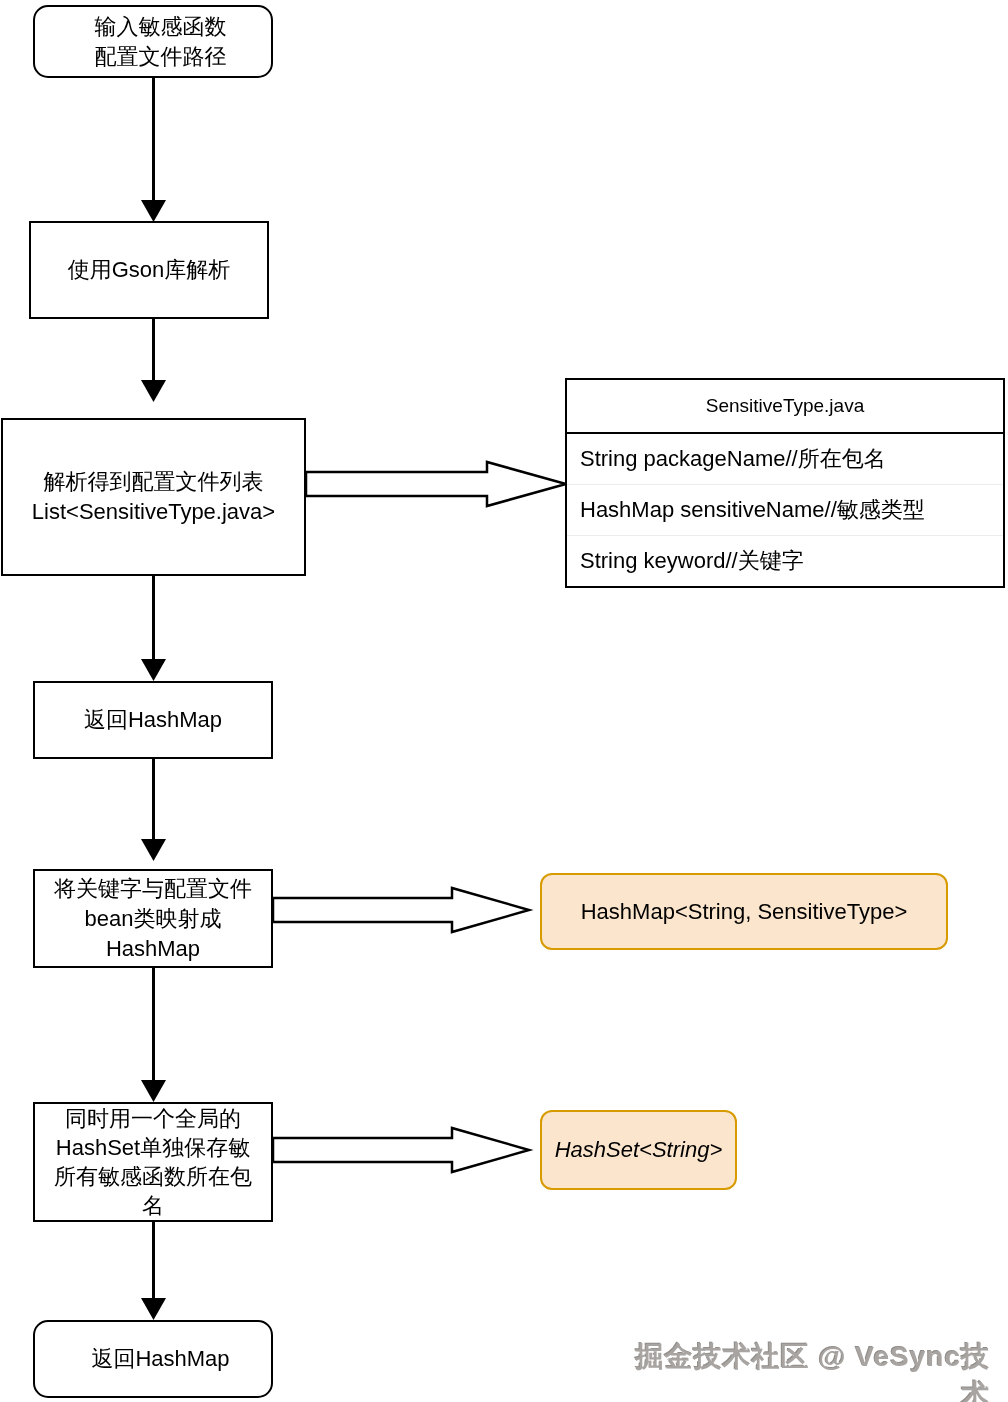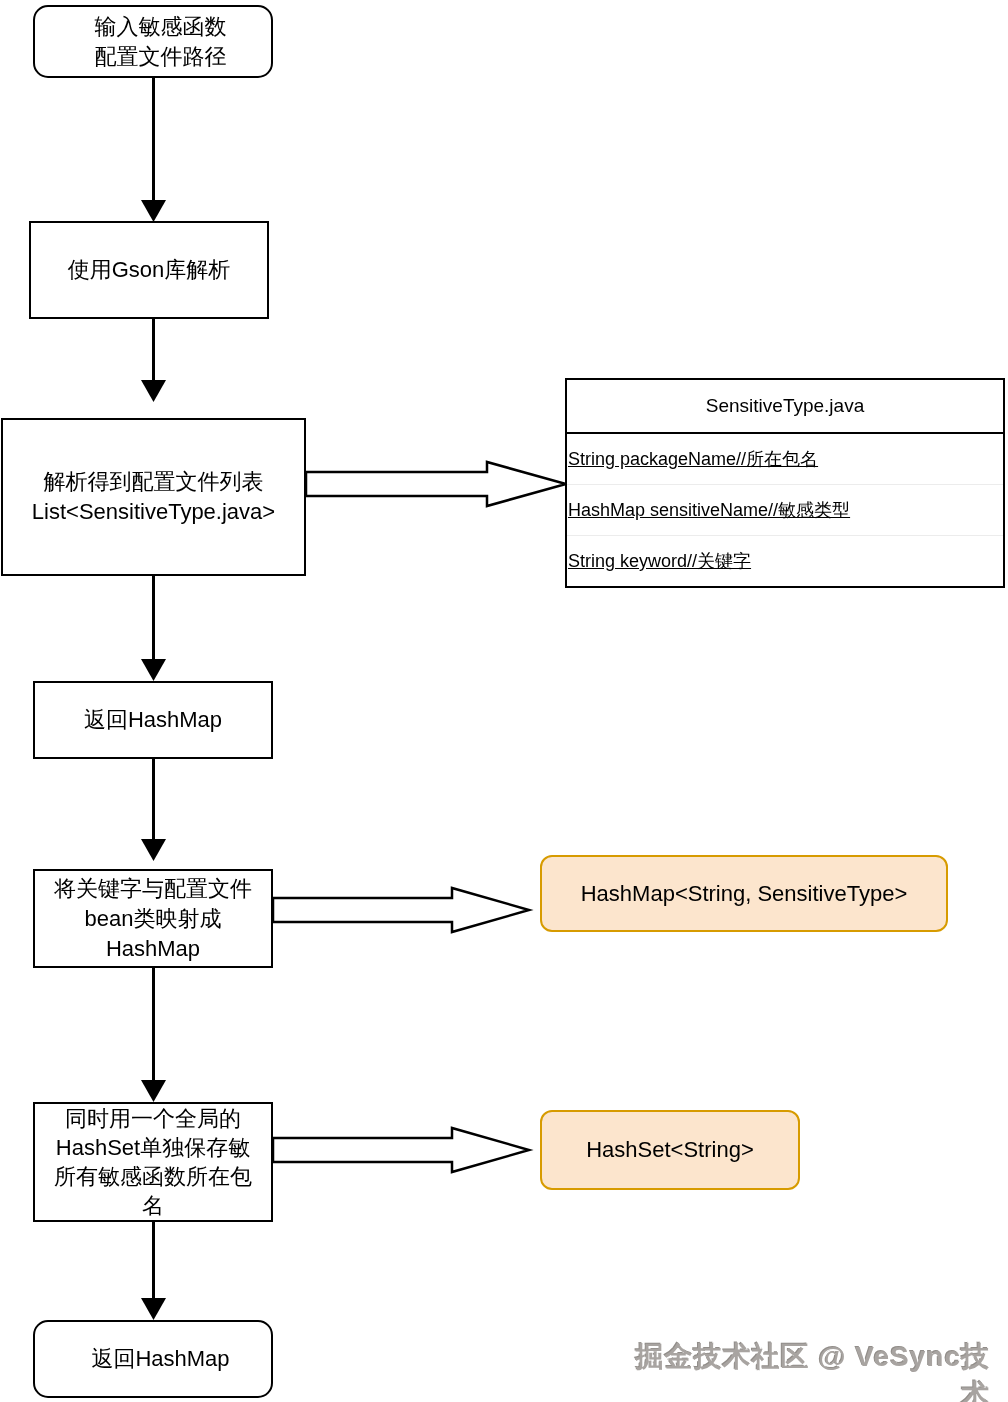--- a/index.html
+++ b/index.html
@@ -64,24 +64,23 @@
     border-bottom: 2.5px solid #000;
     display: flex;
     align-items: center;
     justify-content: center;
     font-size: 19px;
   }
   .cls-row {
     flex: 1;
     display: flex;
     align-items: center;
-    padding-left: 1px;
-    font-size: 18px;
+    padding-left: 13px;
+    font-size: 22px;
     border-bottom: 1px solid #ececec;
-    text-decoration: underline;
   }
   .cls-row:last-child {
     border-bottom: none;
   }
   .edge-line {
     stroke: #000;
     stroke-width: 3;
   }
   .edge-head {
     fill: #000;
@@ -157,19 +156,19 @@
 
   <div class="node rounded" style="left:33px; top:1320px; width:240px; height:78px;">返回HashMap</div>
 
   <div class="cls-table">
     <div class="cls-header">SensitiveType.java</div>
     <div class="cls-row">String packageName//所在包名</div>
     <div class="cls-row">HashMap sensitiveName//敏感类型</div>
     <div class="cls-row">String keyword//关键字</div>
   </div>
 
-  <div class="node accent" style="left:540px; top:855px; width:408px; height:77px;">HashMap&lt;String, SensitiveType&gt;</div>
+  <div class="node accent" style="left:540px; top:873px; width:408px; height:77px;">HashMap&lt;String, SensitiveType&gt;</div>
 
-  <div class="node accent" style="left:540px; top:1110px; width:260px; height:80px;">HashSet&lt;String&gt;</div>
+  <div class="node accent" style="left:540px; top:1110px; width:197px; height:80px;font-style:italic;">HashSet&lt;String&gt;</div>
 
   <div id="watermark">掘金技术社区 @ VeSync技术</div>
 
 </div>
 
 </body></html>

